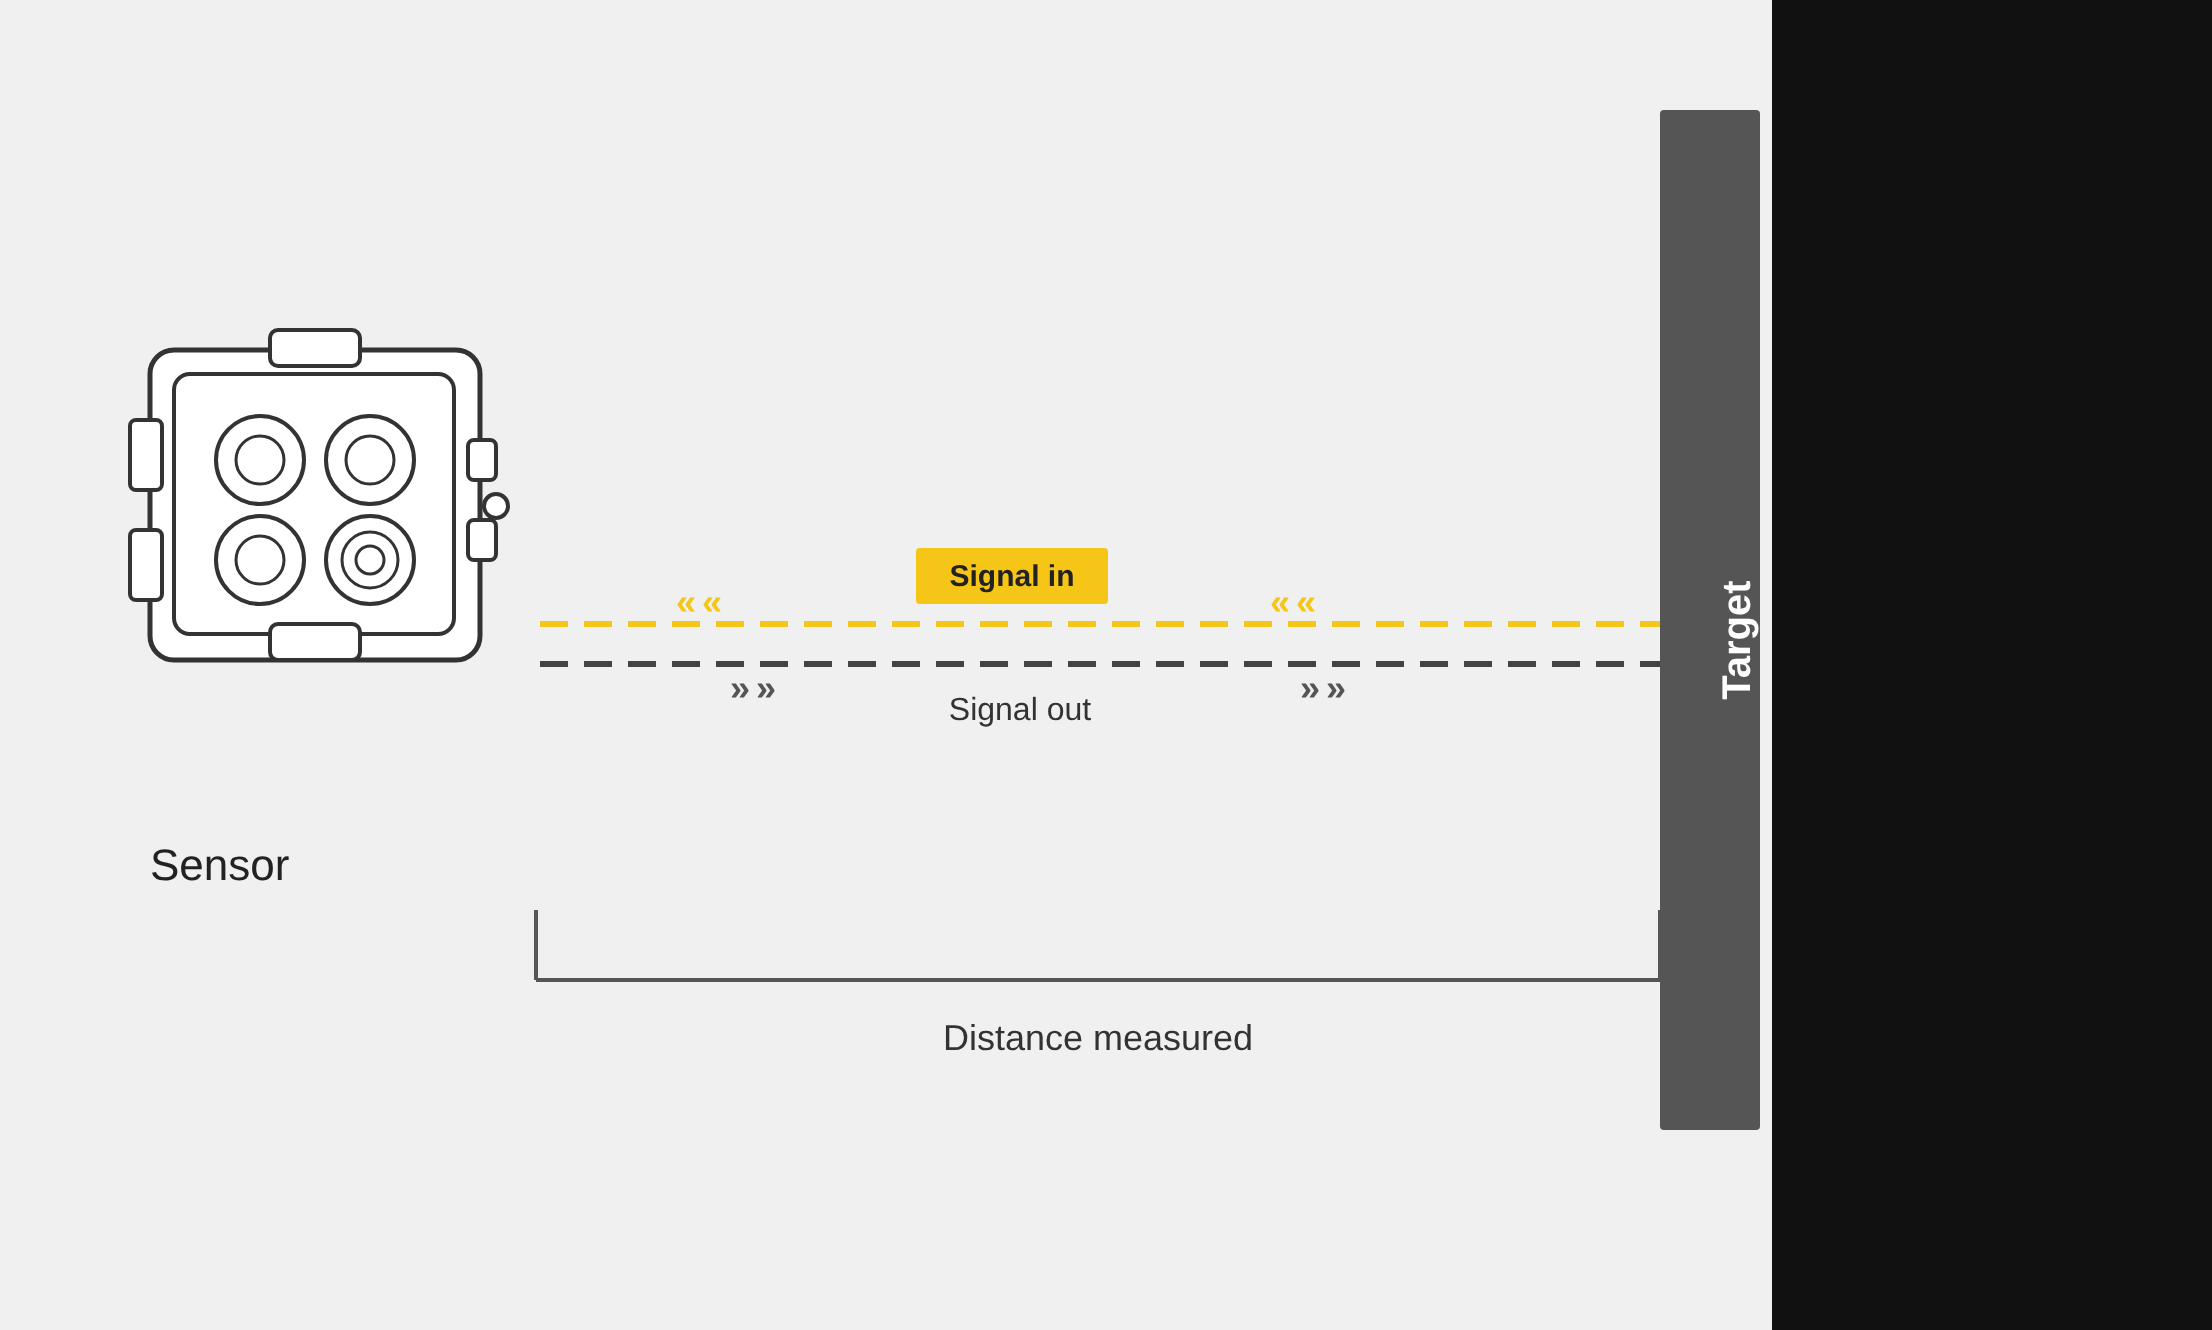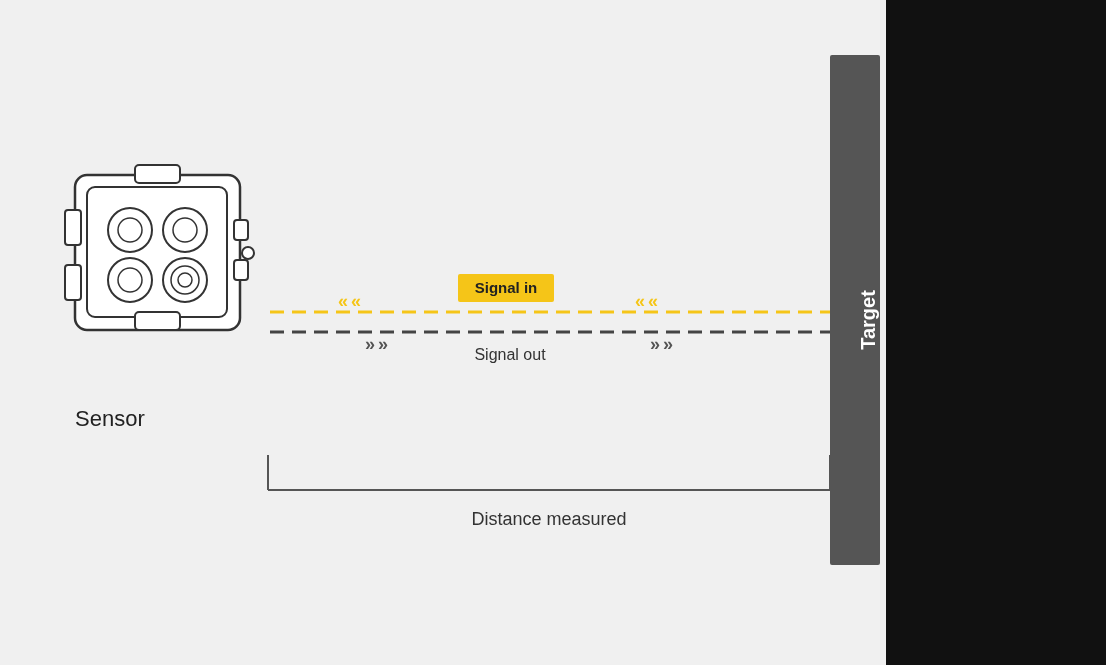--- a/index.html
+++ b/index.html
@@ -26,21 +26,21 @@
       right: 0;
       top: 0;
       width: 220px;
       height: 665px;
       background: #111;
     }
 
     .sensor-label {
       position: absolute;
       left: 75px;
-      top: 406px;
+      top: 420px;
       font-size: 22px;
       color: #222;
       font-weight: 500;
     }
 
     
     .diagram-svg {
       position: absolute;
       top: 0;
       left: 0;

